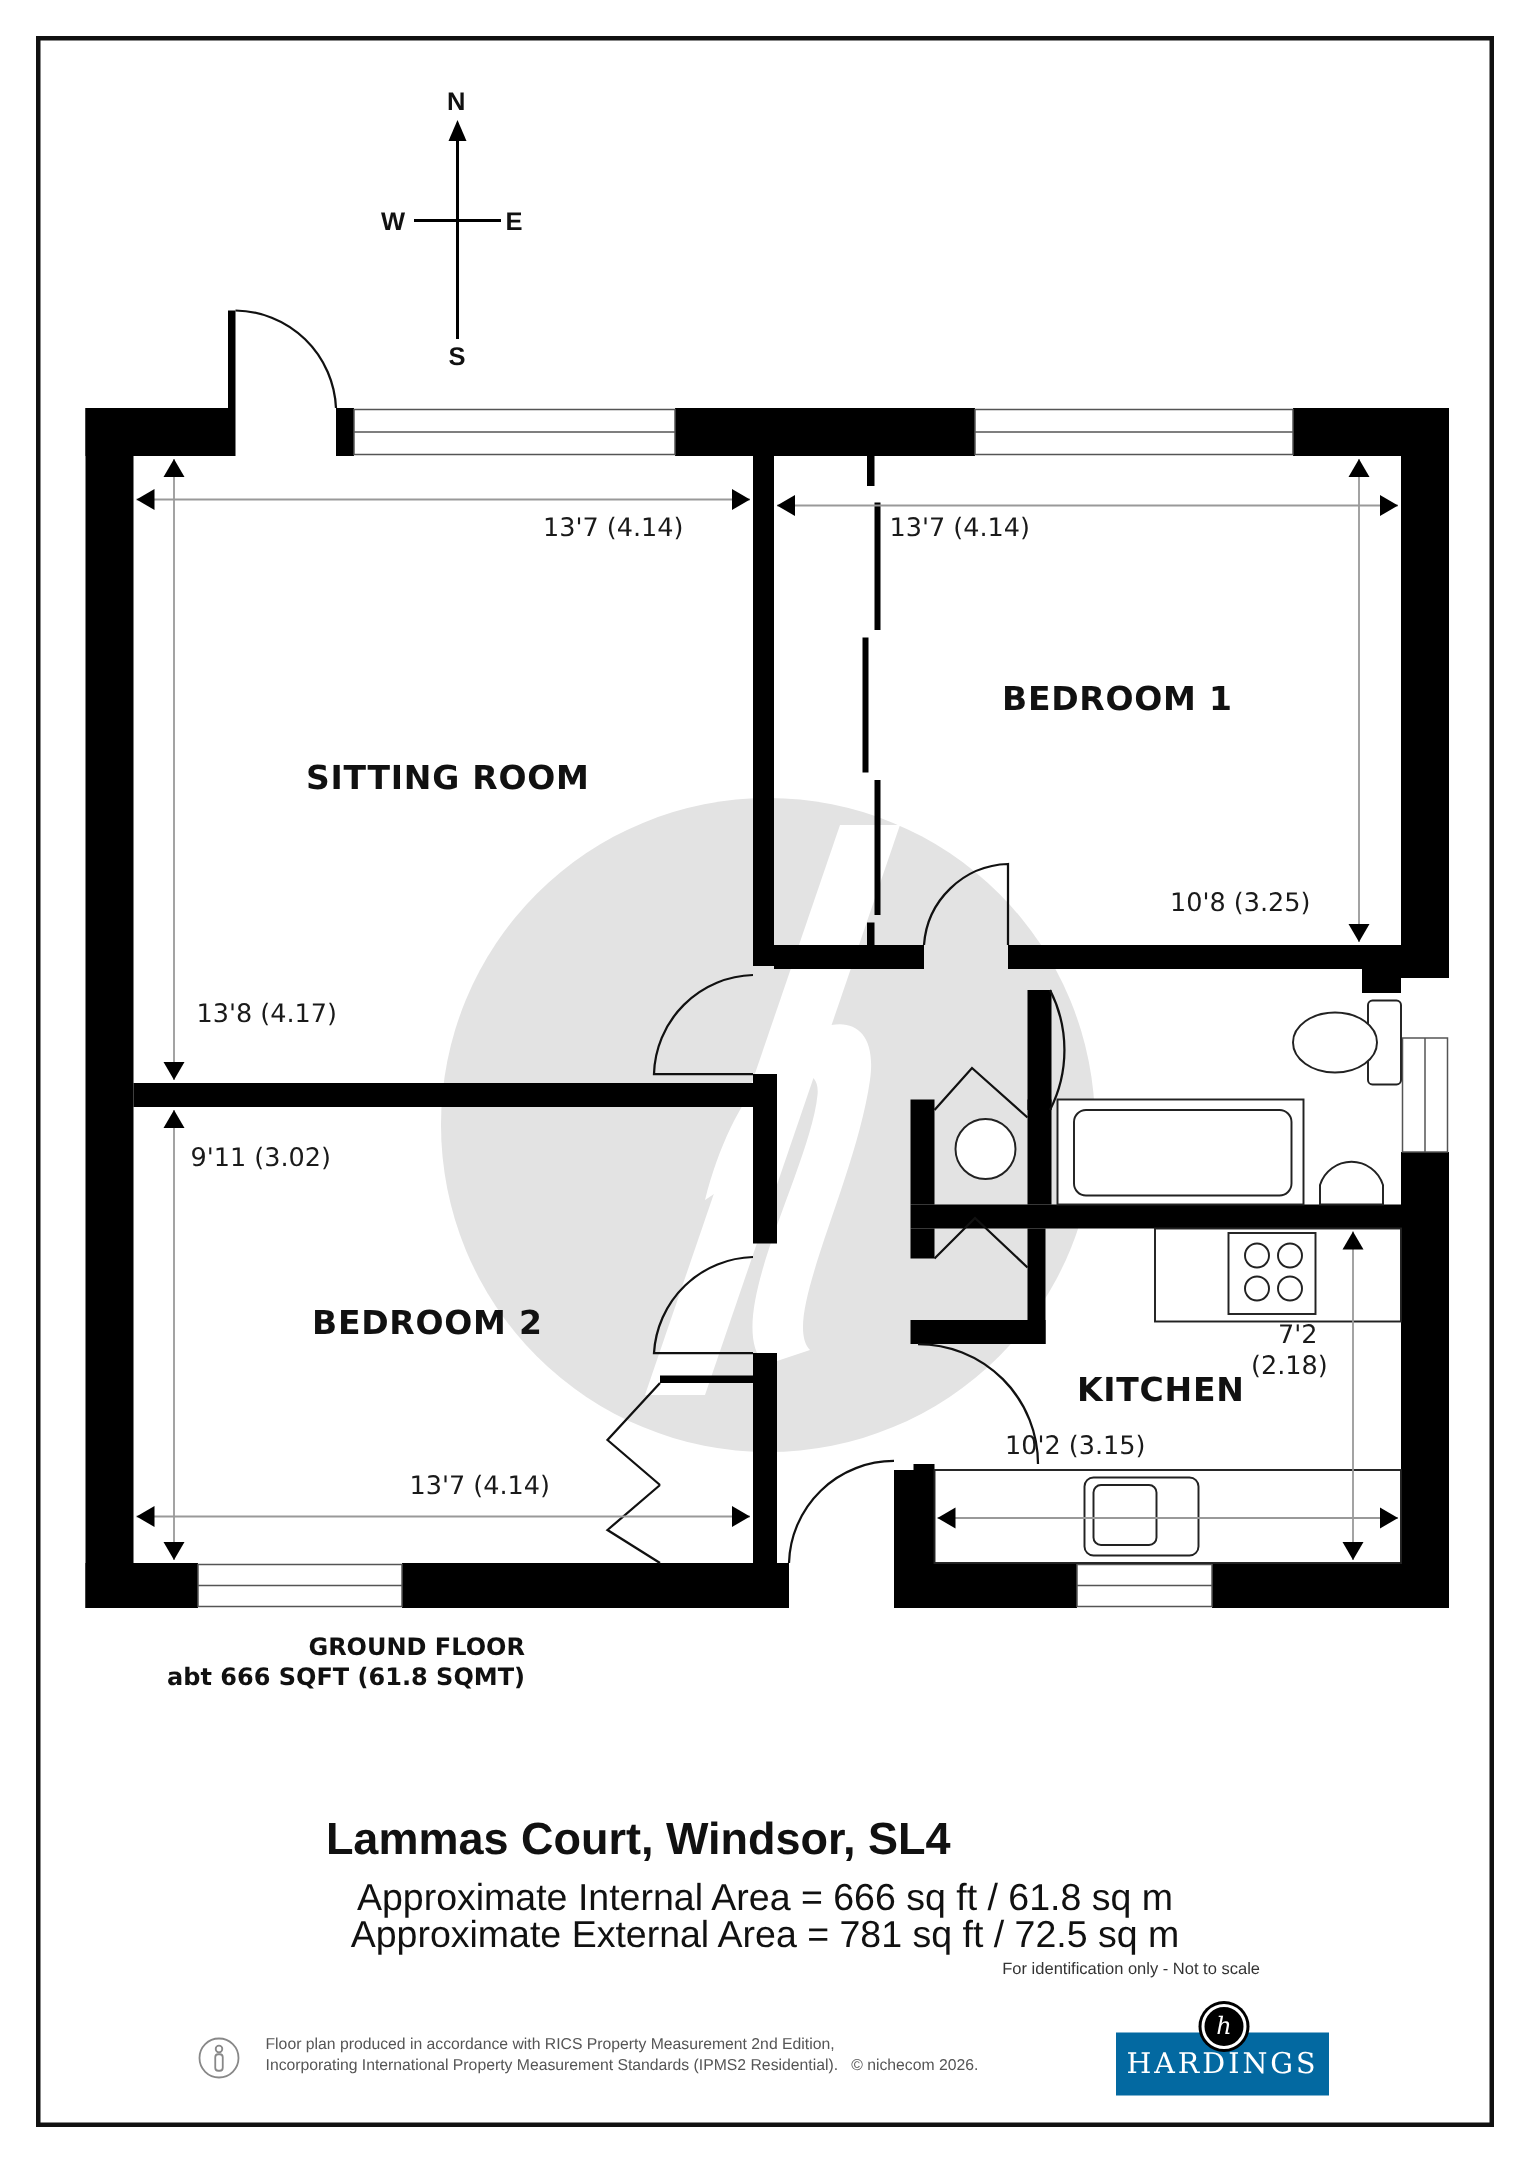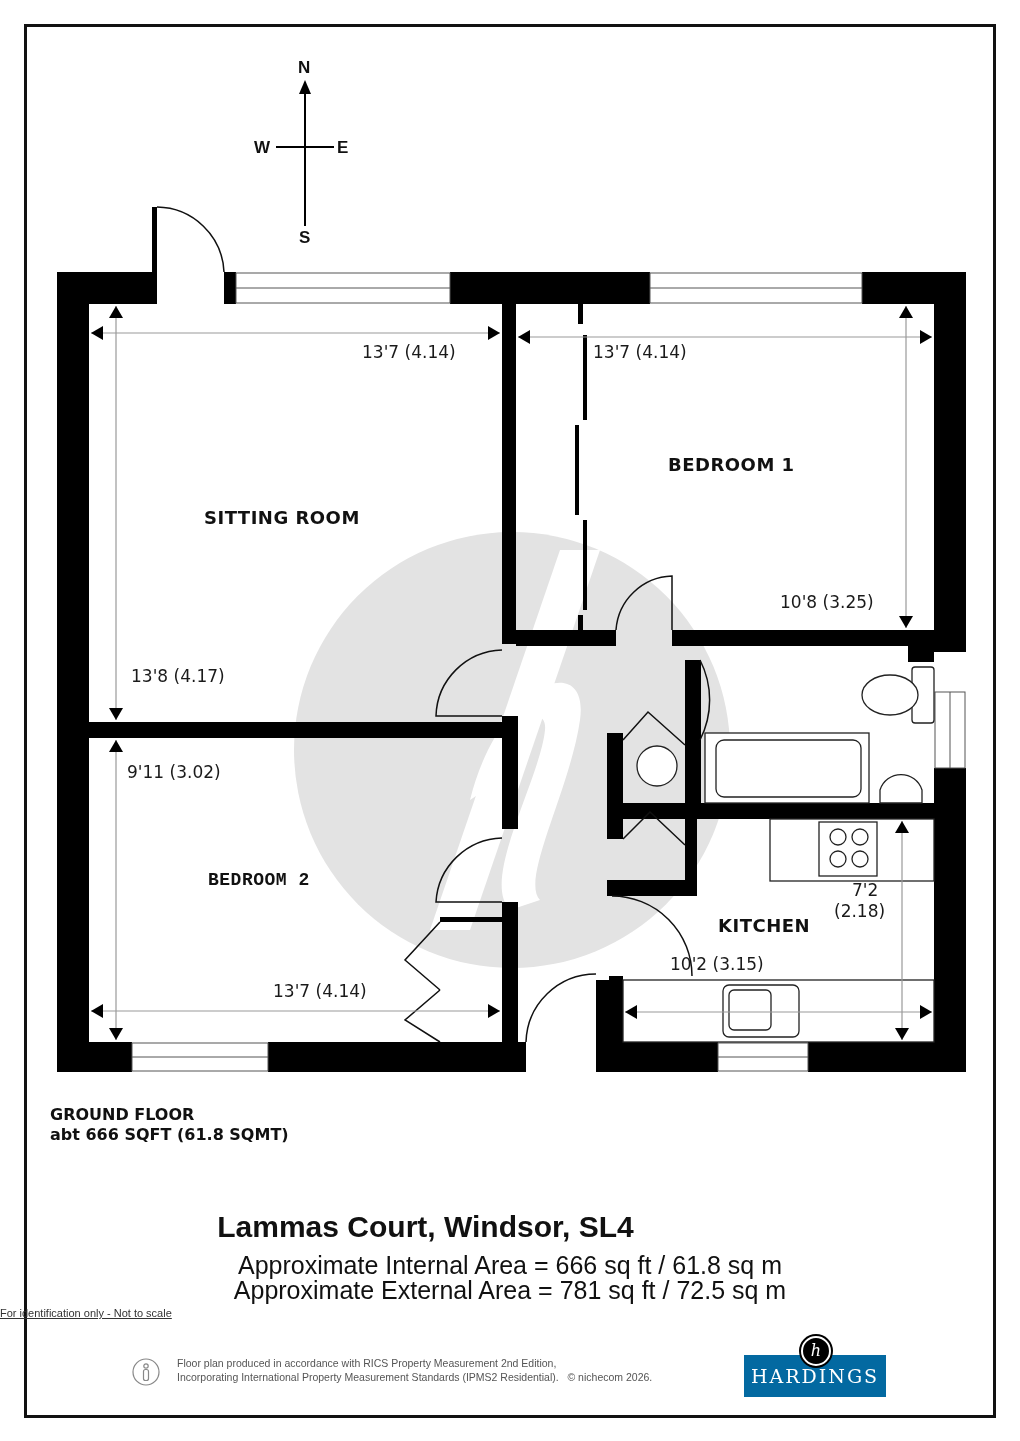--- a/index.html
+++ b/index.html
@@ -1,26 +1,26 @@
 <!DOCTYPE html>
 <html><head>
 <meta charset="utf-8">
 <style>
   html, body { margin:0; padding:0; background:#ffffff; }
   body { width:1020px; height:1441px; position:relative; overflow:hidden; font-family:"DejaVu Sans", sans-serif; }
   .frame { position:absolute; left:24px; top:24px; width:972px; height:1394px; border:3px solid #111; box-sizing:border-box; }
   svg.plan { position:absolute; left:0; top:0; }
   .lbl { position:absolute; color:#111; white-space:nowrap; }
-  .room { font-family:"DejaVu Sans", sans-serif; font-weight:bold; font-size:18px; letter-spacing:0.5px; }
+  .room { font-family:"DejaVu Sans", sans-serif; font-weight:bold; font-size:22px; letter-spacing:0.5px; }
   .dim { font-family:"DejaVu Sans", sans-serif; font-size:17px; color:#1a1a1a; }
-  .floor { font-family:"DejaVu Sans", sans-serif; font-weight:bold; font-size:16px; text-align:left; line-height:20px;margin-top:17px; }
+  .floor { font-family:"DejaVu Sans", sans-serif; font-weight:bold; font-size:16px; text-align:right; line-height:20px; }
   .compass { font-family:"Liberation Sans", sans-serif; font-weight:bold; font-size:17px; }
   .title { font-family:"Liberation Sans", sans-serif; font-weight:bold; font-size:30px; left:0; width:851px; text-align:center; }
   .area { font-family:"Liberation Sans", sans-serif; font-size:25px; left:0; width:1020px; text-align:center; }
-  .note { font-family:"Liberation Sans", sans-serif; font-size:11px; left:0; width:840px; text-align:left; color:#333;text-decoration:underline; }
+  .note { font-family:"Liberation Sans", sans-serif; font-size:11px; left:0; width:840px; text-align:right; color:#333; }
   .footer { font-family:"Liberation Sans", sans-serif; font-size:10.5px; color:#555; line-height:14px; }
   .logo { position:absolute; left:744px; top:1355px; width:142px; height:42px; background:#0369a1; color:#fff; display:flex; align-items:center; justify-content:center; font-family:"DejaVu Serif", serif; font-size:19px; letter-spacing:2px; }
   .logo-badge { position:absolute; left:801px; top:1336px; width:26px; height:26px; border-radius:50%; background:#000; border:2px solid #fff; box-shadow:0 0 0 2px #000; color:#fff; font-family:"DejaVu Serif", serif; font-style:italic; font-size:16px; text-align:center; line-height:26px; }
   .info-icon { position:absolute; left:132px; top:1358px; width:28px; height:28px; }
 </style>
 </head>
 <body>
 
 <div class="frame"></div>
 
@@ -169,21 +169,21 @@
 <div class="lbl compass" style="left:299px;top:228px;">S</div>
 
 <div class="lbl room" style="left:204px;top:507px;">SITTING ROOM</div>
 <div class="lbl dim" style="left:362px;top:342px;">13'7 (4.14)</div>
 <div class="lbl dim" style="left:131px;top:666px;">13'8 (4.17)</div>
 
 <div class="lbl room" style="left:668px;top:454px;">BEDROOM 1</div>
 <div class="lbl dim" style="left:593px;top:342px;">13'7 (4.14)</div>
 <div class="lbl dim" style="left:780px;top:592px;">10'8 (3.25)</div>
 
-<div class="lbl room" style="left:208px;top:870px;font-family:Liberation Mono, monospace;">BEDROOM 2</div>
+<div class="lbl room" style="left:208px;top:870px;">BEDROOM 2</div>
 <div class="lbl dim" style="left:127px;top:762px;">9'11 (3.02)</div>
 <div class="lbl dim" style="left:273px;top:981px;">13'7 (4.14)</div>
 
 <div class="lbl room" style="left:718px;top:915px;">KITCHEN</div>
 <div class="lbl dim" style="left:670px;top:954px;">10'2 (3.15)</div>
 <div class="lbl dim" style="left:852px;top:880px;">7'2</div>
 <div class="lbl dim" style="left:834px;top:901px;">(2.18)</div>
 
 <div class="lbl floor" style="left:50px;top:1088px;width:300px;">
   <div>GROUND FLOOR</div>

